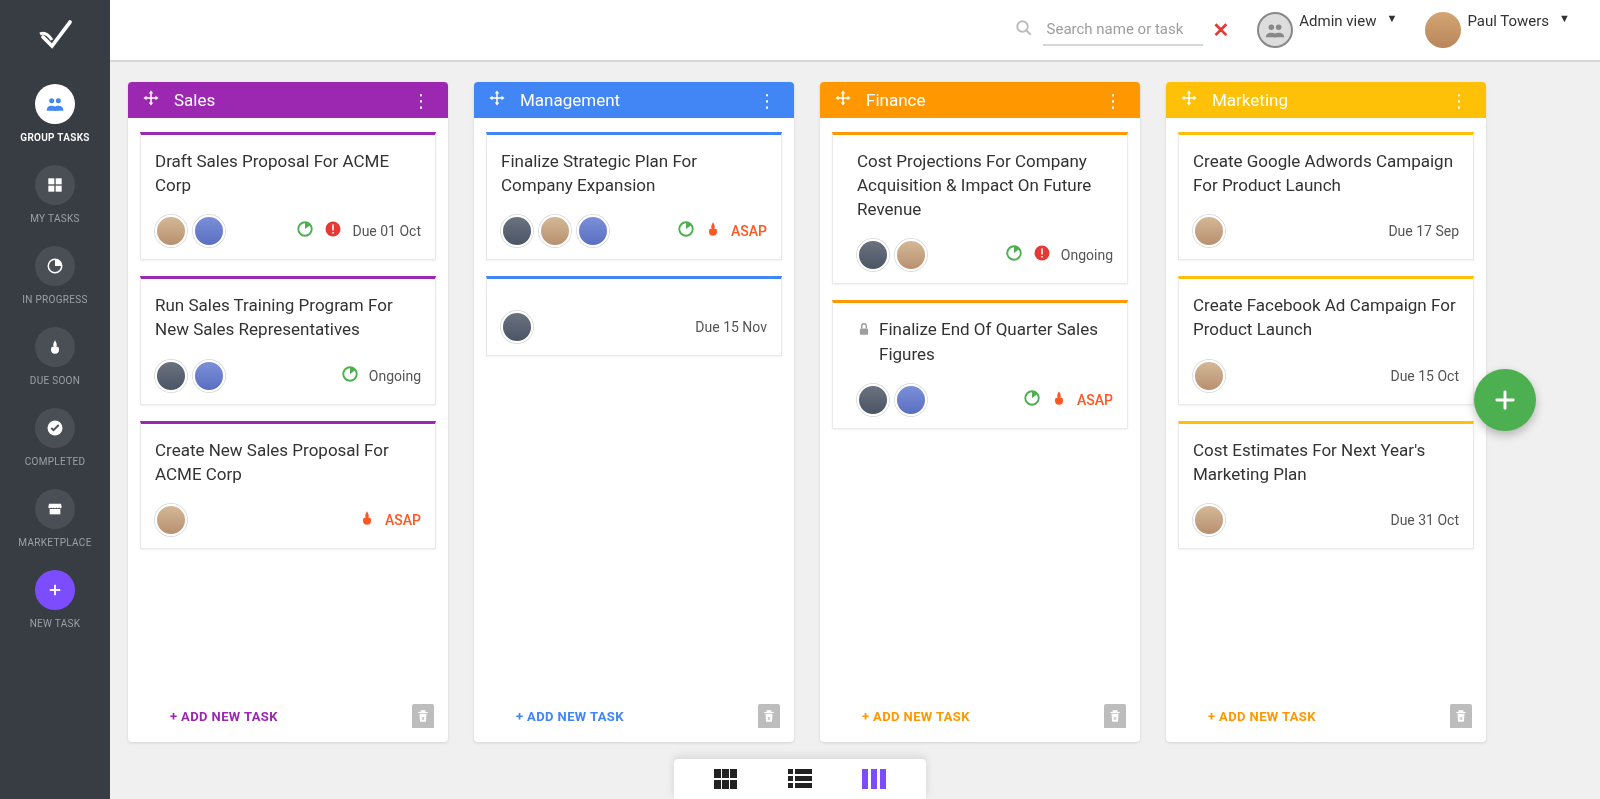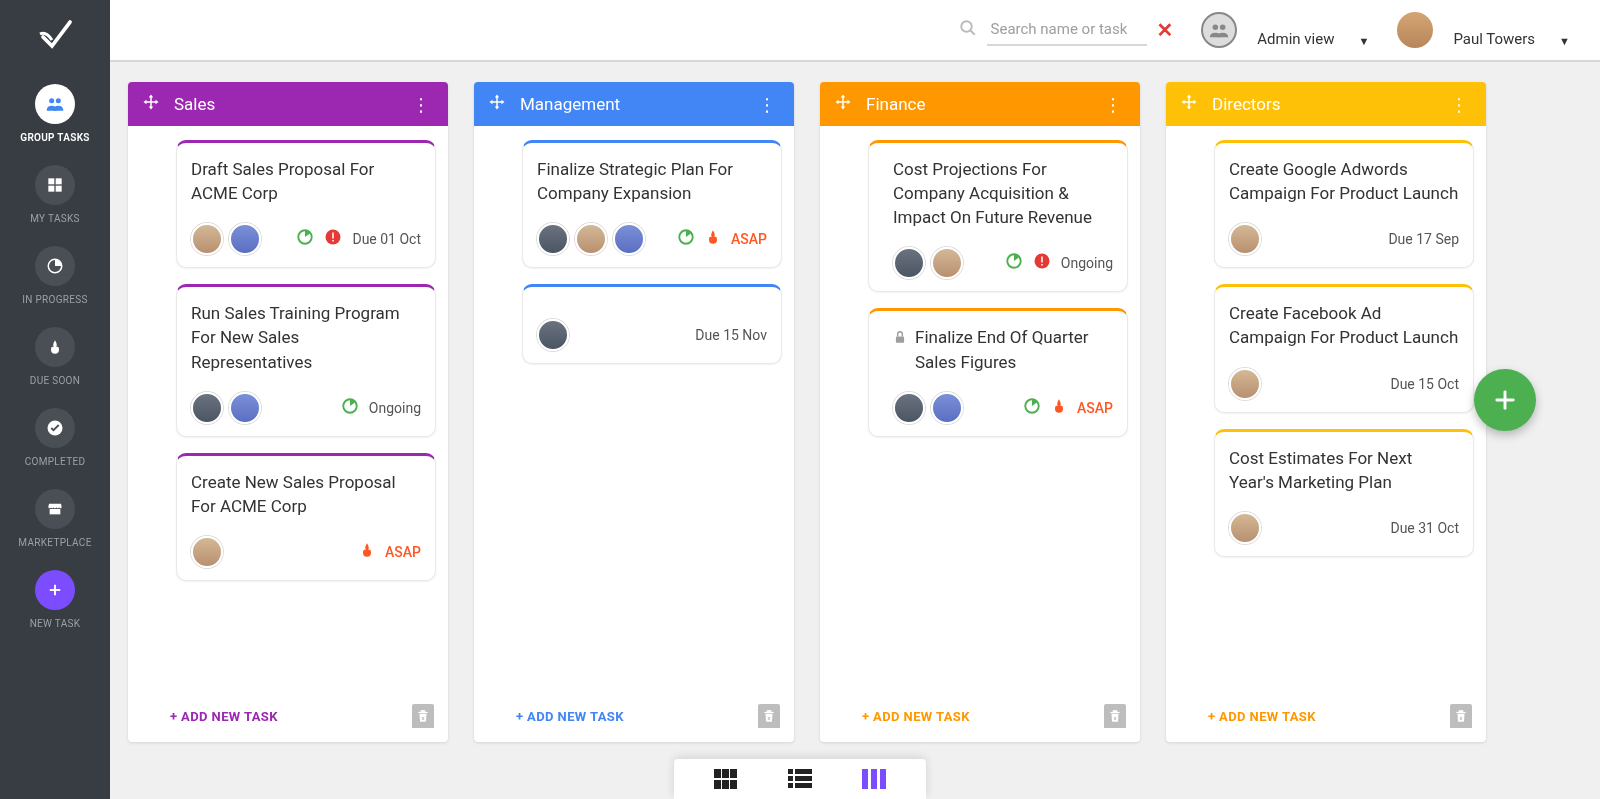--- a/index.html
+++ b/index.html
@@ -14,39 +14,39 @@
 .nav-circle.purple { background: #7c4dff; }
 .nav-label { font-size: 10px; color: #9aa0a6; text-align: center; letter-spacing: 0.3px; }
 .nav-label.active { color: #fff; font-weight: 600; }
 
 
 .topbar { position: absolute; left: 100px; top: 0; right: 0; height: 62px; background: #fff; border-bottom: 2px solid #d7d7d7; display: flex; align-items: center; justify-content: flex-end; padding: 0 30px; gap: 28px; z-index: 5;}
 .search-wrap { display: flex; align-items: center; gap: 10px; }
 .search-input { border: none; border-bottom: 2px solid #d7d7d7; padding: 6px 4px; font-size: 15px; width: 160px; color: #888; outline: none; }
 .search-input::placeholder { color: #9e9e9e; }
 .clear-x { color: #e53935; font-size: 20px; font-weight: bold; cursor: pointer; }
-.user-chip { display: flex; align-items: flex-end; gap: 20px; cursor: pointer; }
+.user-chip { display: flex; align-items: flex-start; gap: 6px; cursor: pointer; }
 .user-chip .av { width: 36px; height: 36px; border-radius: 50%; background: #ddd; border: 2px solid #888; display:flex; align-items:center; justify-content:center; }
 .user-chip .nm { font-size: 15px; color: #333; }
 .caret { font-size: 11px; color: #333; margin-left: 4px; }
 
 
 .board { position: absolute; left: 110px; top: 62px; right: 0; bottom: 0; padding: 20px 18px; display: flex; gap: 26px; align-items: flex-start; overflow: hidden; }
 .column { width: 320px; background: #fff; border-radius: 4px; box-shadow: 0 1px 3px rgba(0,0,0,0.12); display: flex; flex-direction: column; height: 660px; position:relative; }
-.col-header { height: 44px; border-radius: 4px 4px 0 0; display: flex; align-items: center; padding: 0 14px; color: #fff; }
+.col-header { height: 36px; border-radius: 4px 4px 0 0; display: flex; align-items: center; padding: 0 14px; color: #fff; }
 .col-header .move { margin-right: 14px; }
 .col-header .title { flex: 1; font-size: 17px; }
 .col-header .dots { font-size: 18px; cursor: pointer; padding: 0 4px;}
 .col-body { flex: 1; padding: 14px 12px 6px; display: flex; flex-direction: column; gap: 16px; overflow: hidden; }
 .col-footer { display: flex; align-items: center; justify-content: space-between; padding: 10px 14px 14px; margin-left: 28px; }
 .add-task { font-size: 13px; font-weight: 700; letter-spacing: 0.4px; cursor: pointer; display:flex; align-items:center; gap:4px;}
 .trash { width: 22px; height: 24px; background: #bdbdbd; border-radius: 2px 2px 0 0; position: relative; cursor: pointer; display:flex; align-items:center; justify-content:center; }
 
 
-.card { background: #fff; border: 1px solid #e9e9e9; border-radius: 10px; box-shadow: 0 1px 2px rgba(0,0,0,0.06); border-top-width: 3px; border-top-style: solid; padding: 14px 14px 12px; margin-left: 36px; }
+.card { background: #fff; border: 1px solid #e9e9e9; border-radius: 0; box-shadow: 0 1px 2px rgba(0,0,0,0.06); border-top-width: 3px; border-top-style: solid; padding: 14px 14px 12px; }
 .card-title { font-size: 17px; color: #333; line-height: 1.42; display: flex; gap: 8px; }
 .card-title .lock { color: #9e9e9e; flex-shrink: 0; margin-top: 2px; }
 .card-meta { display: flex; align-items: center; justify-content: space-between; margin-top: 18px; }
 .avatars { display: flex; gap: 6px; }
 .avatar { width: 32px; height: 32px; border-radius: 50%; background: #ccc; border: 2px solid #fff; box-shadow: 0 0 0 1px #ddd; }
 .status-block { display: flex; align-items: center; gap: 10px; }
 .due-text { font-size: 14px; color: #555; }
 .due-text.asap { color: #ff5722; font-weight: 500; }
 
 
@@ -376,21 +376,21 @@
             <text x="12" y="18" font-size="10" fill="#bdbdbd" text-anchor="middle" font-weight="bold">x</text>
           </svg>
         </span>
       </div>
     </div>
     <div class="column">
       <div class="col-header bg-yellow">
         <span class="move"><svg width="18" height="18" viewBox="0 0 24 24" fill="#fff">
             <path d="M12 2 L15 6 H13 V11 H18 V9 L22 12 L18 15 V13 H13 V18 H15 L12 22 L9 18 H11 V13 H6 V15 L2 12 L6 9 V11 H11 V6 H9 Z"></path>
           </svg></span>
-        <span class="title">Directors</span>
+        <span class="title">Marketing</span>
         <span class="dots">⋮</span>
       </div>
       <div class="col-body">
       <div class="card bd-yellow">
         <div class="card-title">
             <span>Create Google Adwords Campaign For Product Launch</span>
           </div>
         <div class="card-meta">
           <div class="avatars">
               <div class="avatar a1"></div>

